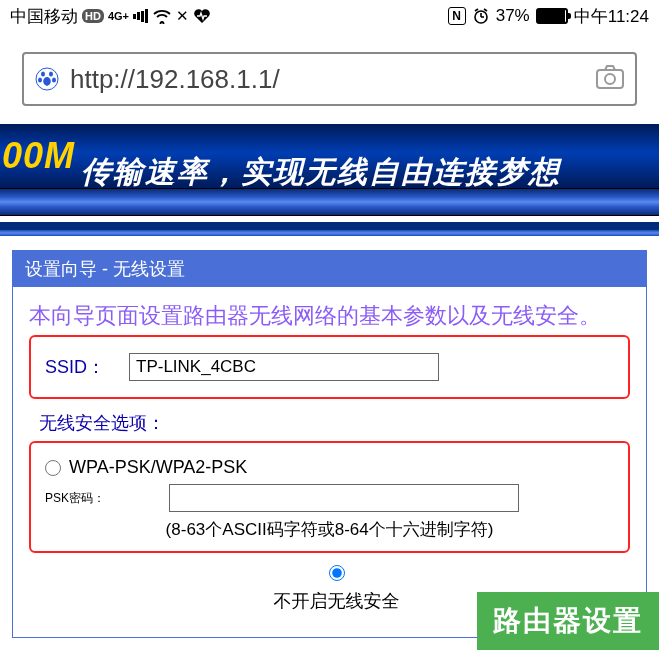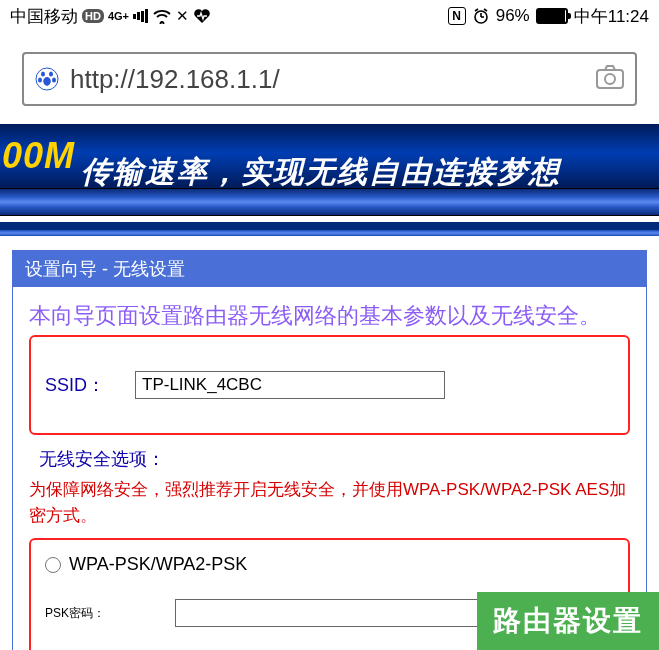--- a/index.html
+++ b/index.html
@@ -36,21 +36,21 @@
   .banner-thin2 { height: 6px; background: linear-gradient(to bottom, #1a4db8, #5a89f0, #1a4db8); }
 
   
   .panel-wrap { padding: 14px 12px 0; }
   .panel { border: 1px solid #4a6fd6; }
   .panel-title { background: #4a6fd6; color: #fff; font-size: 18px; padding: 6px 12px; }
   .panel-body { padding: 14px 16px 20px; background:#fff; }
   .intro { color: #8b5cf6; font-size: 22px; margin-bottom: 4px; }
 
   .redbox { border: 2px solid #f22; border-radius: 6px; padding: 10px 14px; margin-bottom: 12px; }
-  .row { display:flex; align-items:center; gap: 10px; margin: 24px 0; }
+  .row { display:flex; align-items:center; gap: 4px; margin: 6px 0; }
   .label { color: #0b00aa; font-size: 18px; min-width: 80px; }
   .label-psk { color: #000; font-size: 12px; min-width: 120px; }
   .text-input { border: 1px solid #666; height: 28px; padding: 0 6px; font-size: 17px; width: 310px; }
   .psk-input { width: 350px; }
 
   .section-head { color: #0b00aa; font-size: 18px; margin: 8px 10px 6px; }
   .warning { color: #d60000; font-size: 17px; line-height: 1.5; margin-bottom: 10px; }
   .radio-row { display:flex; align-items:center; gap: 8px; margin: 4px 0; }
   .radio-label { font-size: 18px; color:#000; }
   .hint { text-align:center; color:#000; font-size:17px; margin-top:4px; }
@@ -91,21 +91,21 @@
     <span style="border:1.5px solid #000;border-radius:3px;width:18px;height:18px;display:inline-flex;align-items:center;justify-content:center;font-size:12px;font-weight:bold;">N</span>
     <span>
       <svg width="18" height="18" viewBox="0 0 18 18">
           <circle cx="9" cy="10" r="6" stroke="#000" stroke-width="1.6" fill="none"></circle>
           <line x1="9" y1="10" x2="9" y2="6" stroke="#000" stroke-width="1.6"></line>
           <line x1="9" y1="10" x2="12" y2="10" stroke="#000" stroke-width="1.6"></line>
           <line x1="3" y1="4" x2="6" y2="2" stroke="#000" stroke-width="1.6"></line>
           <line x1="15" y1="4" x2="12" y2="2" stroke="#000" stroke-width="1.6"></line>
         </svg>
     </span>
-    <span>96%</span>
+    <span>37%</span>
     <span class="battery">
         <div class="battery-fill"></div>
       </span>
     <span>中午11:24</span>
   </div>
 </div>
 
 <div class="url-wrap">
   <div class="url-bar">
     <span class="baidu-icon">
@@ -146,21 +146,20 @@
       <div class="intro">本向导页面设置路由器无线网络的基本参数以及无线安全。</div>
 
       <div class="redbox">
         <div class="row">
           <span class="label">SSID：</span>
           <input class="text-input" type="text" value="TP-LINK_4CBC" style="">
         </div>
       </div>
 
       <div class="section-head">无线安全选项：</div>
-      <div class="warning">为保障网络安全，强烈推荐开启无线安全，并使用WPA-PSK/WPA2-PSK AES加密方式。</div>
 
       <div class="redbox">
         <div class="radio-row">
           <input type="radio" name="sec" style="">
           <span class="radio-label">WPA-PSK/WPA2-PSK</span>
         </div>
         <div class="row">
           <span class="label-psk">PSK密码：</span>
           <input class="text-input psk-input" type="text" value="" style="">
         </div>

